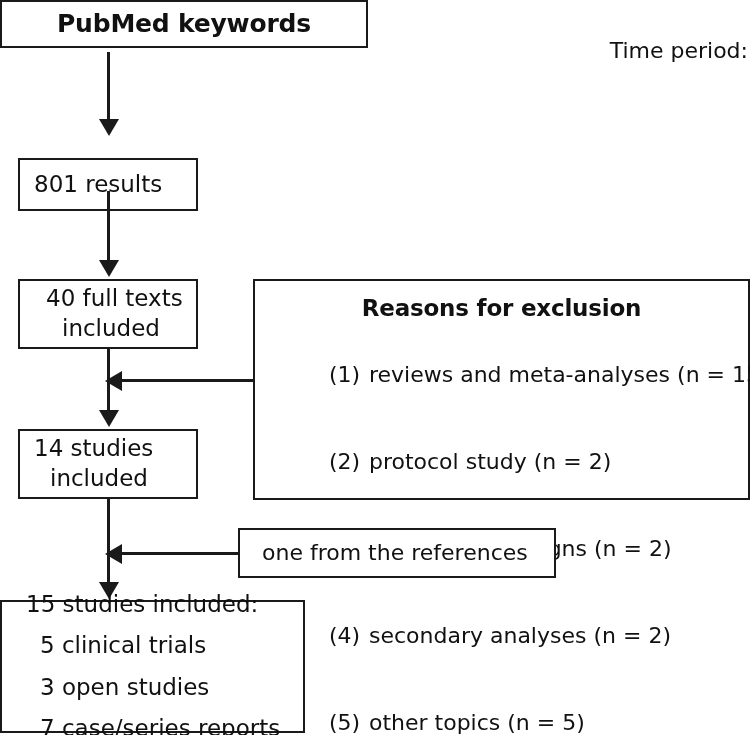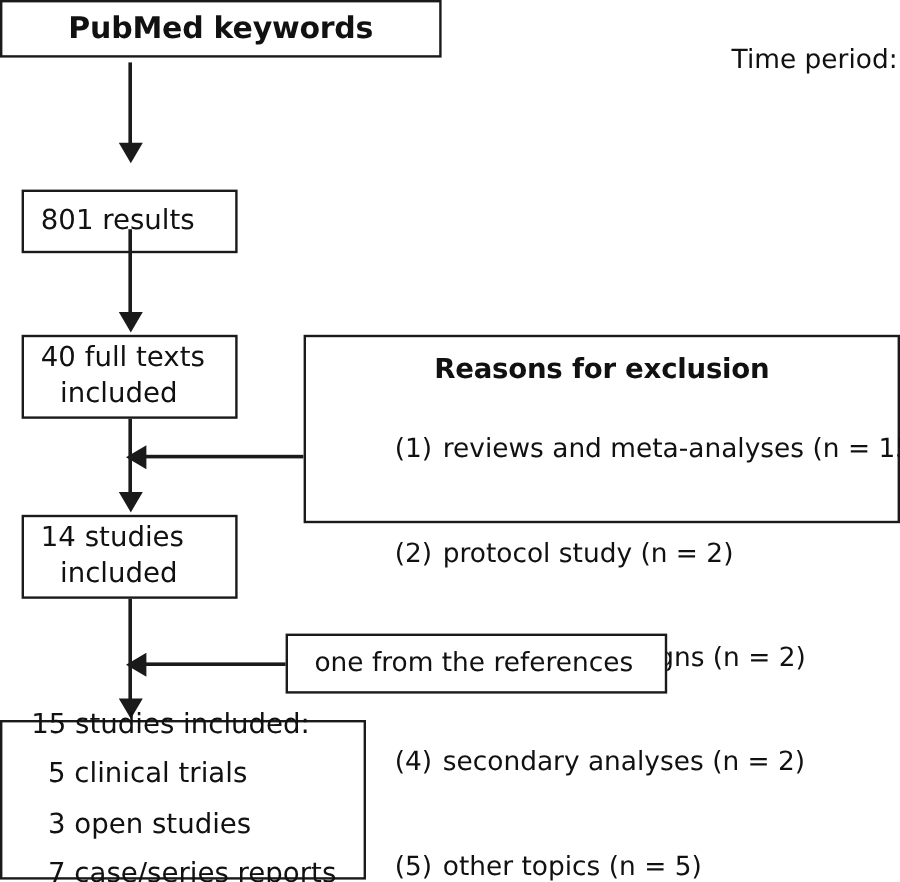--- a/index.html
+++ b/index.html
@@ -50,34 +50,34 @@
     font-size: 23px;
     align-items: flex-start;
     padding-left: 14px;
     margin-top: 20px;
   }
 
   #node-fulltexts {
     left: 18px; top: 279px; width: 180px; height: 70px;
     font-size: 23px;
     align-items: flex-start;
-    padding-left: 14px;
+    padding-left: 26px;
   }
   #node-fulltexts .line.indent { padding-left: 16px; }
 
   #node-studies14 {
     left: 18px; top: 429px; width: 180px; height: 70px;
     font-size: 23px;
     align-items: flex-start;
     padding-left: 14px;
   }
   #node-studies14 .line.indent { padding-left: 16px; }
 
   #node-exclusion {
-    left: 253px; top: 279px; width: 497px; height: 157px;
+    left: 253px; top: 279px; width: 497px; height: 221px;
     align-items: stretch;
     justify-content: flex-start;
     padding: 14px 0 0 0;
   }
   #node-exclusion .excl-title {
     text-align: center;
     font-size: 23px;
     font-weight: bold;
     margin-bottom: 10px;
     letter-spacing: -0.2px;

